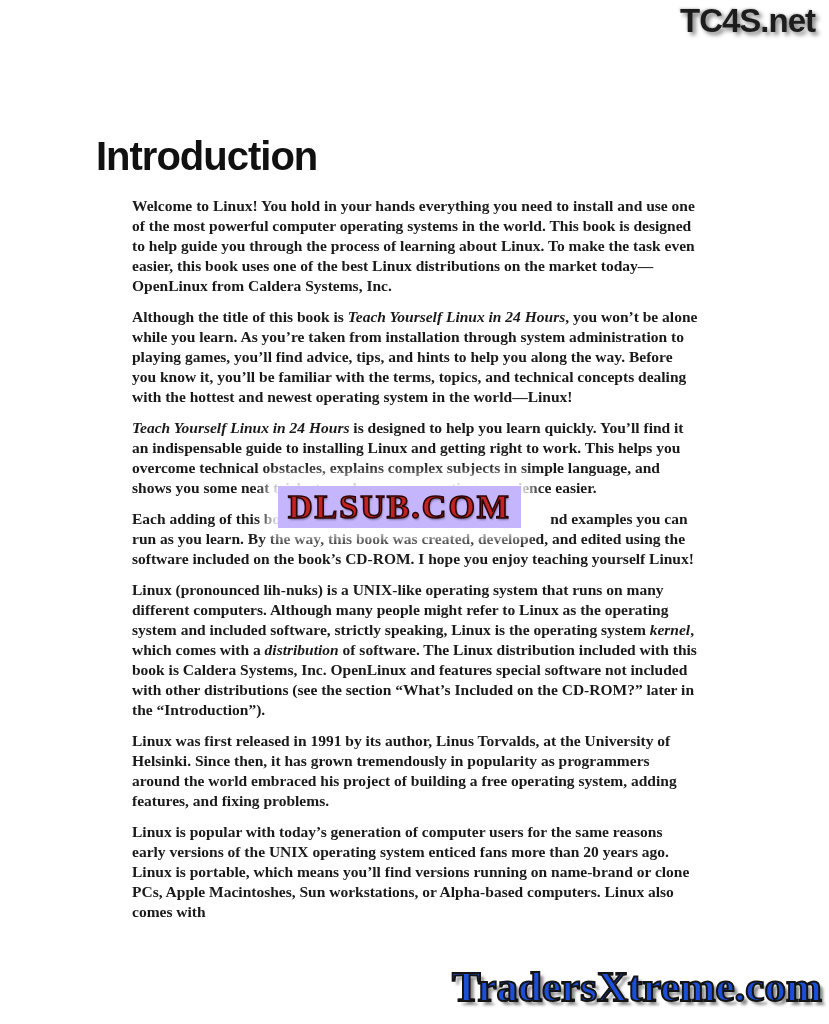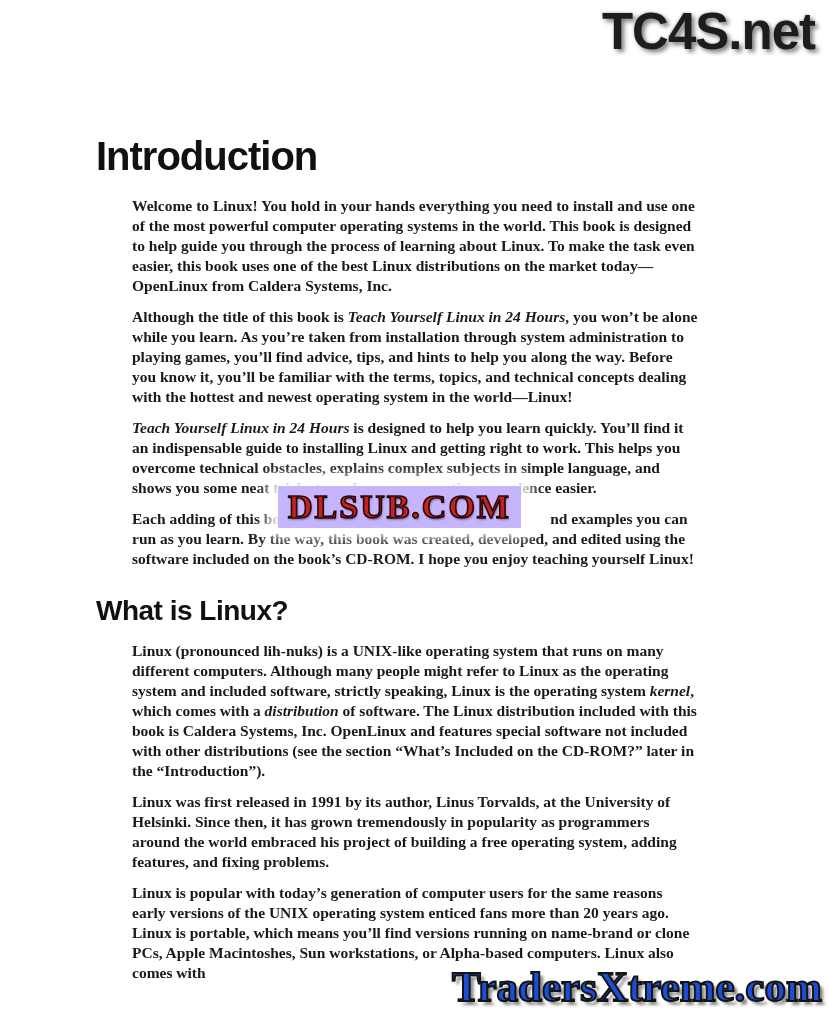--- a/index.html
+++ b/index.html
@@ -47,21 +47,21 @@
   .body-text em { font-style: italic; }
   .gap { display: inline-block; height: 1px; }
 
   
   .wm-top {
     position: absolute;
     top: 2px;
     right: 14px;
     font-family: "Liberation Sans", sans-serif;
     font-weight: bold;
-    font-size: 51px;
+    font-size: 33px;
     letter-spacing: -1px;
     color: #1d1d1d;
     text-shadow: 3px 3px 4px rgba(90,90,90,0.75), -1px -1px 2px rgba(150,150,150,0.4);
   }
 
   
   .wm-center {
     position: absolute;
     left: 278px;
     top: 486px;
@@ -101,21 +101,20 @@
 <div class="content">
   <h1 class="page-title">Introduction</h1>
 
   <div class="body-text">
     <p><span>Welcome to Linux! You hold in your hands everything you need to install and use one of the most powerful computer operating systems in the world. This book is designed to help guide you through the process of learning about Linux. To make the task even easier, this book uses one of the best Linux distributions on the market today—OpenLinux from Caldera Systems, Inc.</span></p>
     <p><span>Although the title of this book is </span><em>Teach Yourself Linux in 24 Hours</em><span>, you won’t be alone while you learn. As you’re taken from installation through system administration to playing games, you’ll find advice, tips, and hints to help you along the way. Before you know it, you’ll be familiar with the terms, topics, and technical concepts dealing with the hottest and newest operating system in the world—Linux!</span></p>
     <p><em>Teach Yourself Linux in 24 Hours</em><span> is designed to help you learn quickly. You’ll find it an indispensable guide to installing Linux and getting right to work. This helps you overcome technical obstacles, explains complex subjects in simple language, and shows you some neat tricks to make your computing experience easier.</span></p>
     <p><span>Each adding of this bo</span><span class="gap" style="width: 270px;"></span><span>nd examples you can run as you learn. By the way, this book was created, developed, and edited using the software included on the book’s CD-ROM. I hope you enjoy teaching yourself Linux!</span></p>
   </div>
 
-  <h2 class="section-heading">What is Linux?</h2>
 
   <div class="body-text">
     <p><span>Linux (pronounced lih-nuks) is a UNIX-like operating system that runs on many different computers. Although many people might refer to Linux as the operating system and included software, strictly speaking, Linux is the operating system </span><em>kernel</em><span>, which comes with a </span><em>distribution</em><span> of software. The Linux distribution included with this book is Caldera Systems, Inc. OpenLinux and features special software not included with other distributions (see the section “What’s Included on the CD-ROM?” later in the “Introduction”).</span></p>
     <p><span>Linux was first released in 1991 by its author, Linus Torvalds, at the University of Helsinki. Since then, it has grown tremendously in popularity as programmers around the world embraced his project of building a free operating system, adding features, and fixing problems.</span></p>
     <p><span>Linux is popular with today’s generation of computer users for the same reasons early versions of the UNIX operating system enticed fans more than 20 years ago. Linux is portable, which means you’ll find versions running on name-brand or clone PCs, Apple Macintoshes, Sun workstations, or Alpha-based computers. Linux also comes with</span></p>
   </div>
 </div>
 
 <div class="wm-center">DLSUB.COM</div>
 

